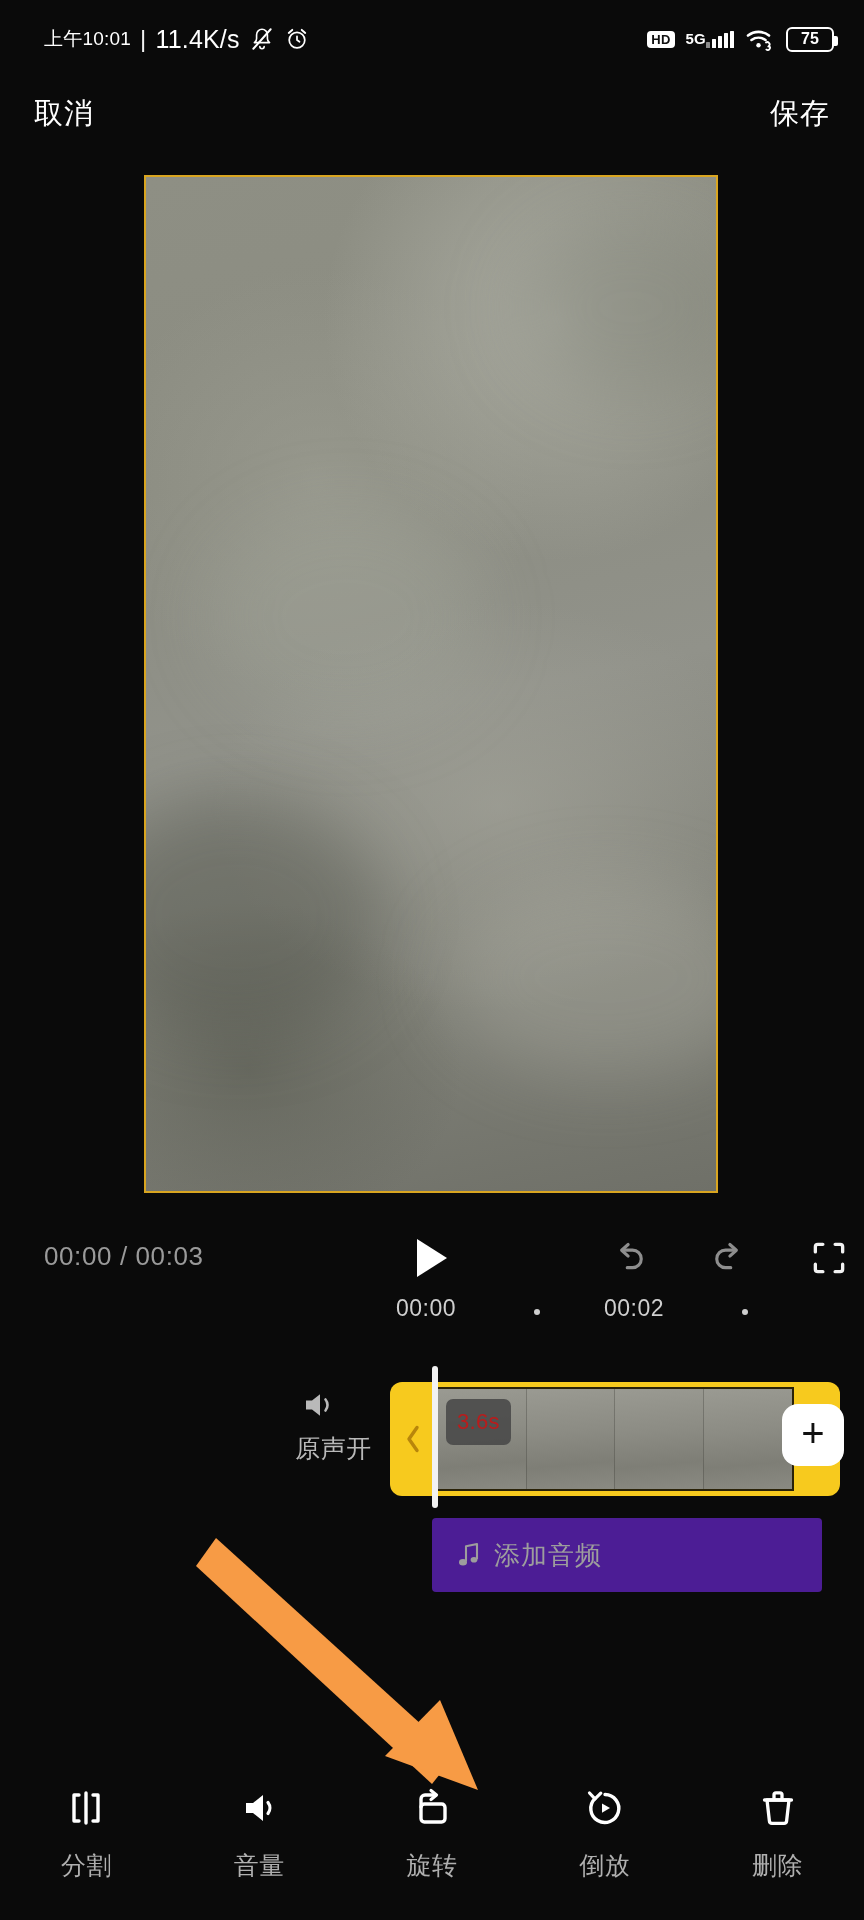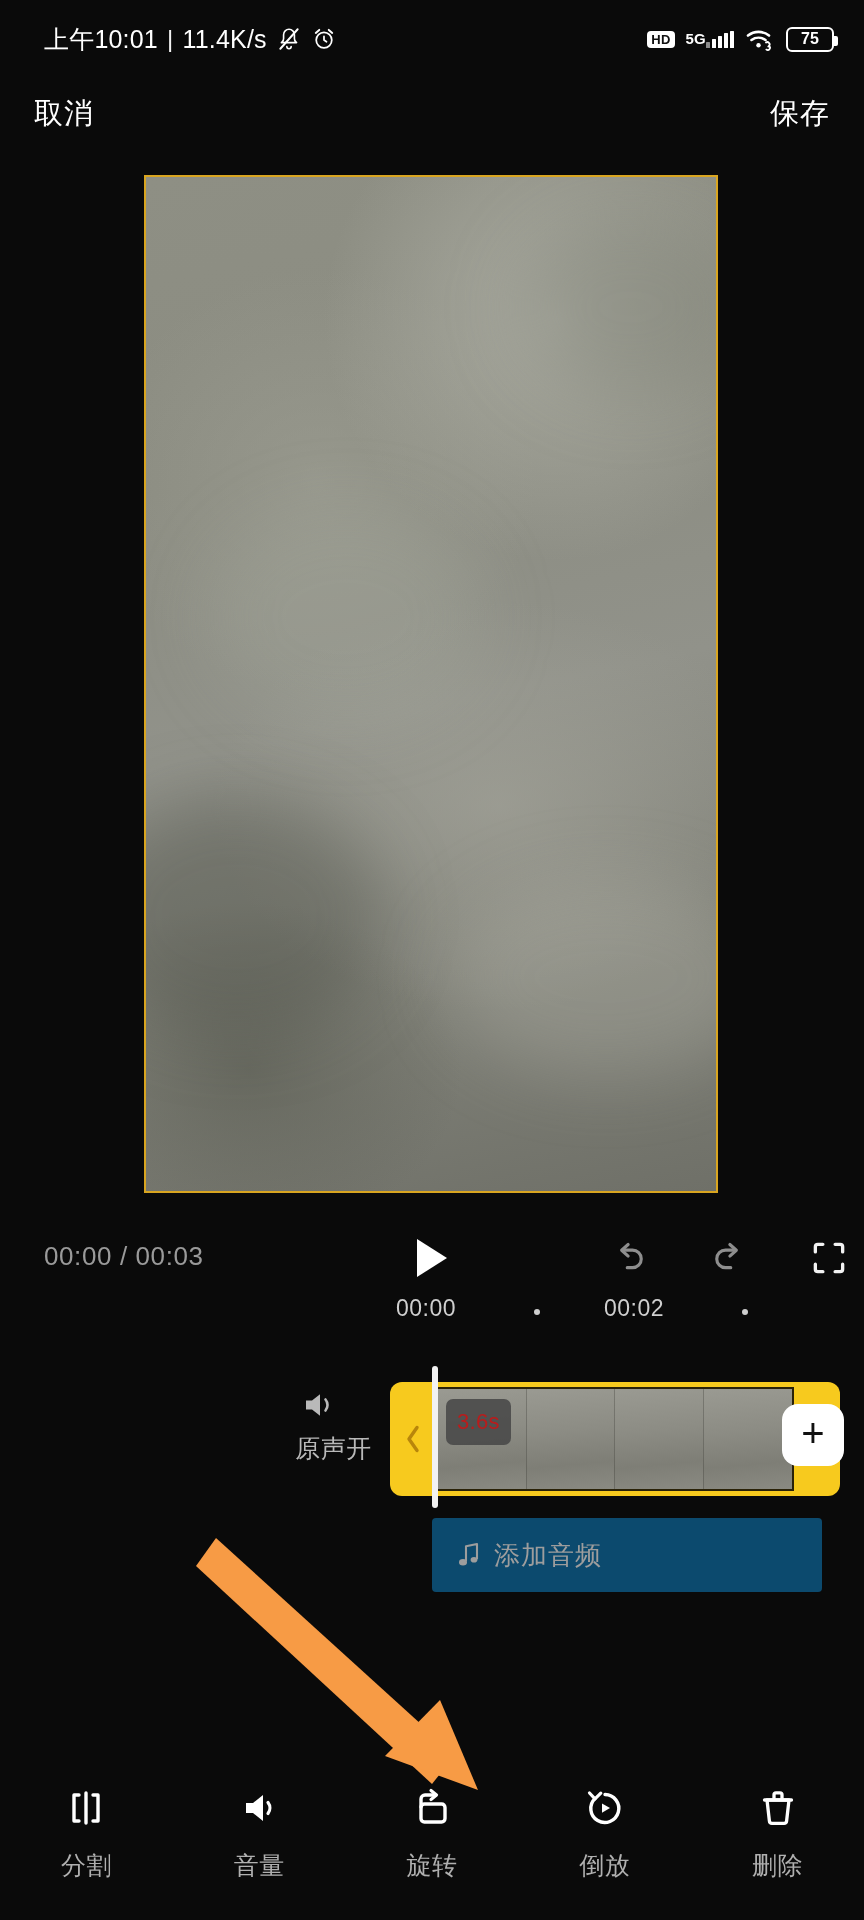--- a/index.html
+++ b/index.html
@@ -12,21 +12,21 @@
   #root { position:relative; width:864px; height:1920px; background:#0a0a0a; }
 
   
   .statusbar {
     position:absolute; top:0; left:0; width:864px; height:78px;
     display:flex; align-items:center; justify-content:space-between;
     padding:0 30px 0 44px;
   }
   .sb-left { display:flex; align-items:center; gap:9px; color:#fff;
              font-size:25px; letter-spacing:.2px; white-space:nowrap; }
-  .sb-time { font-size:25px; }
+  .sb-time { font-size:19px; }
   .sb-sep  { color:#fff; font-size:24px; opacity:.95; }
   .sb-net  { font-size:25px; }
   .sb-right{ display:flex; align-items:center; gap:11px; }
 
   .ico-bell-off, .ico-alarm { width:26px; height:26px; display:block; }
 
   .hd-badge {
     background:#fff; color:#111; font-size:13px; font-weight:bold;
     border-radius:4px; padding:2px 4px; line-height:1; letter-spacing:.3px;margin-left:48px;
   }
@@ -147,21 +147,21 @@
   .add-btn {
     position:absolute; left:782px; top:24px; width:62px; height:62px;
     background:#fff; border:none; border-radius:16px; cursor:pointer;
     display:flex; align-items:center; justify-content:center; z-index:7;
   }
   .add-btn b { color:#111; font-size:40px; font-weight:400; line-height:1; margin-top:-4px; }
 
   
   .audio-row {
     position:absolute; left:432px; top:1518px; width:390px; height:74px;
-    background:#0c4a6e; border-radius:4px;
+    background:#4c1d95; border-radius:4px;
     display:flex; align-items:center; gap:14px; padding-left:26px;
     border:none; cursor:pointer;
   }
   .note-icon { width:22px; height:26px; display:block; }
   .audio-row span { color:#9d9d9d; font-size:26px; letter-spacing:1px; }
 
   
   .annot { position:absolute; left:0; top:0; width:864px; height:1920px;
            pointer-events:none; z-index:30; }
 

